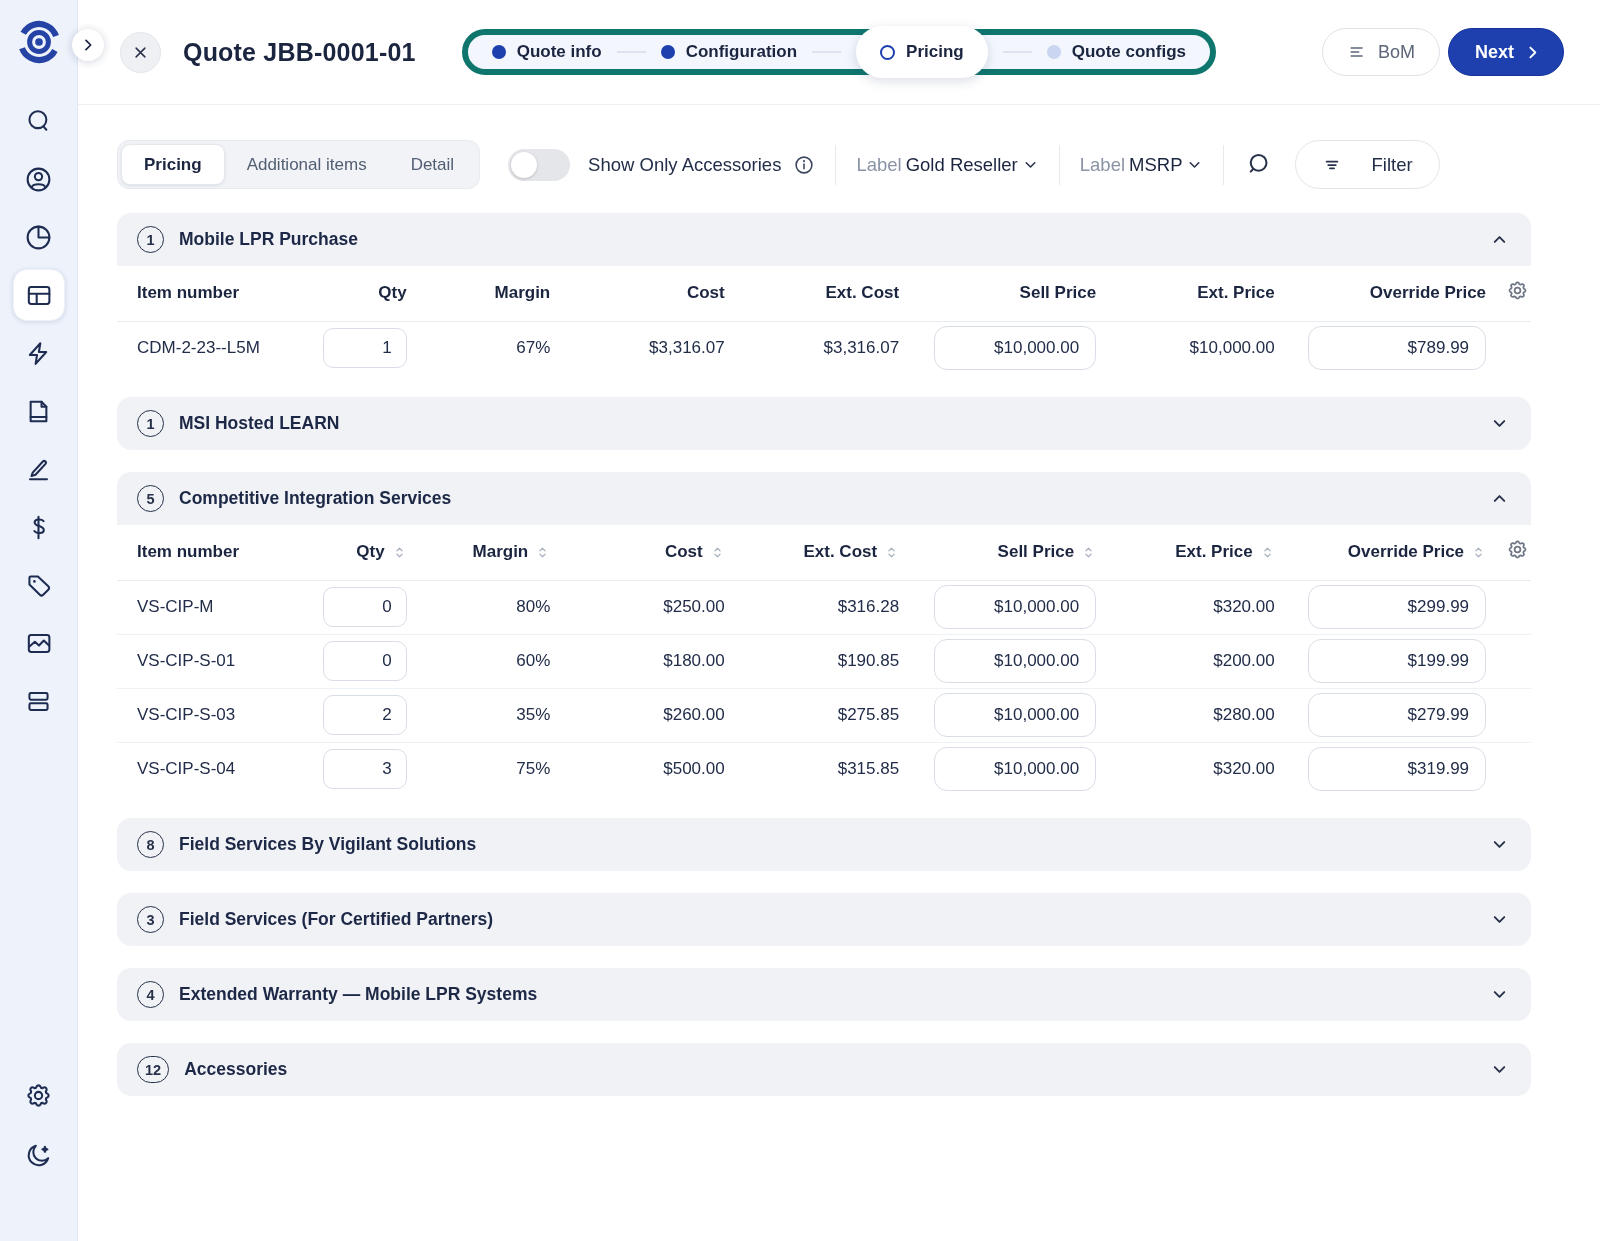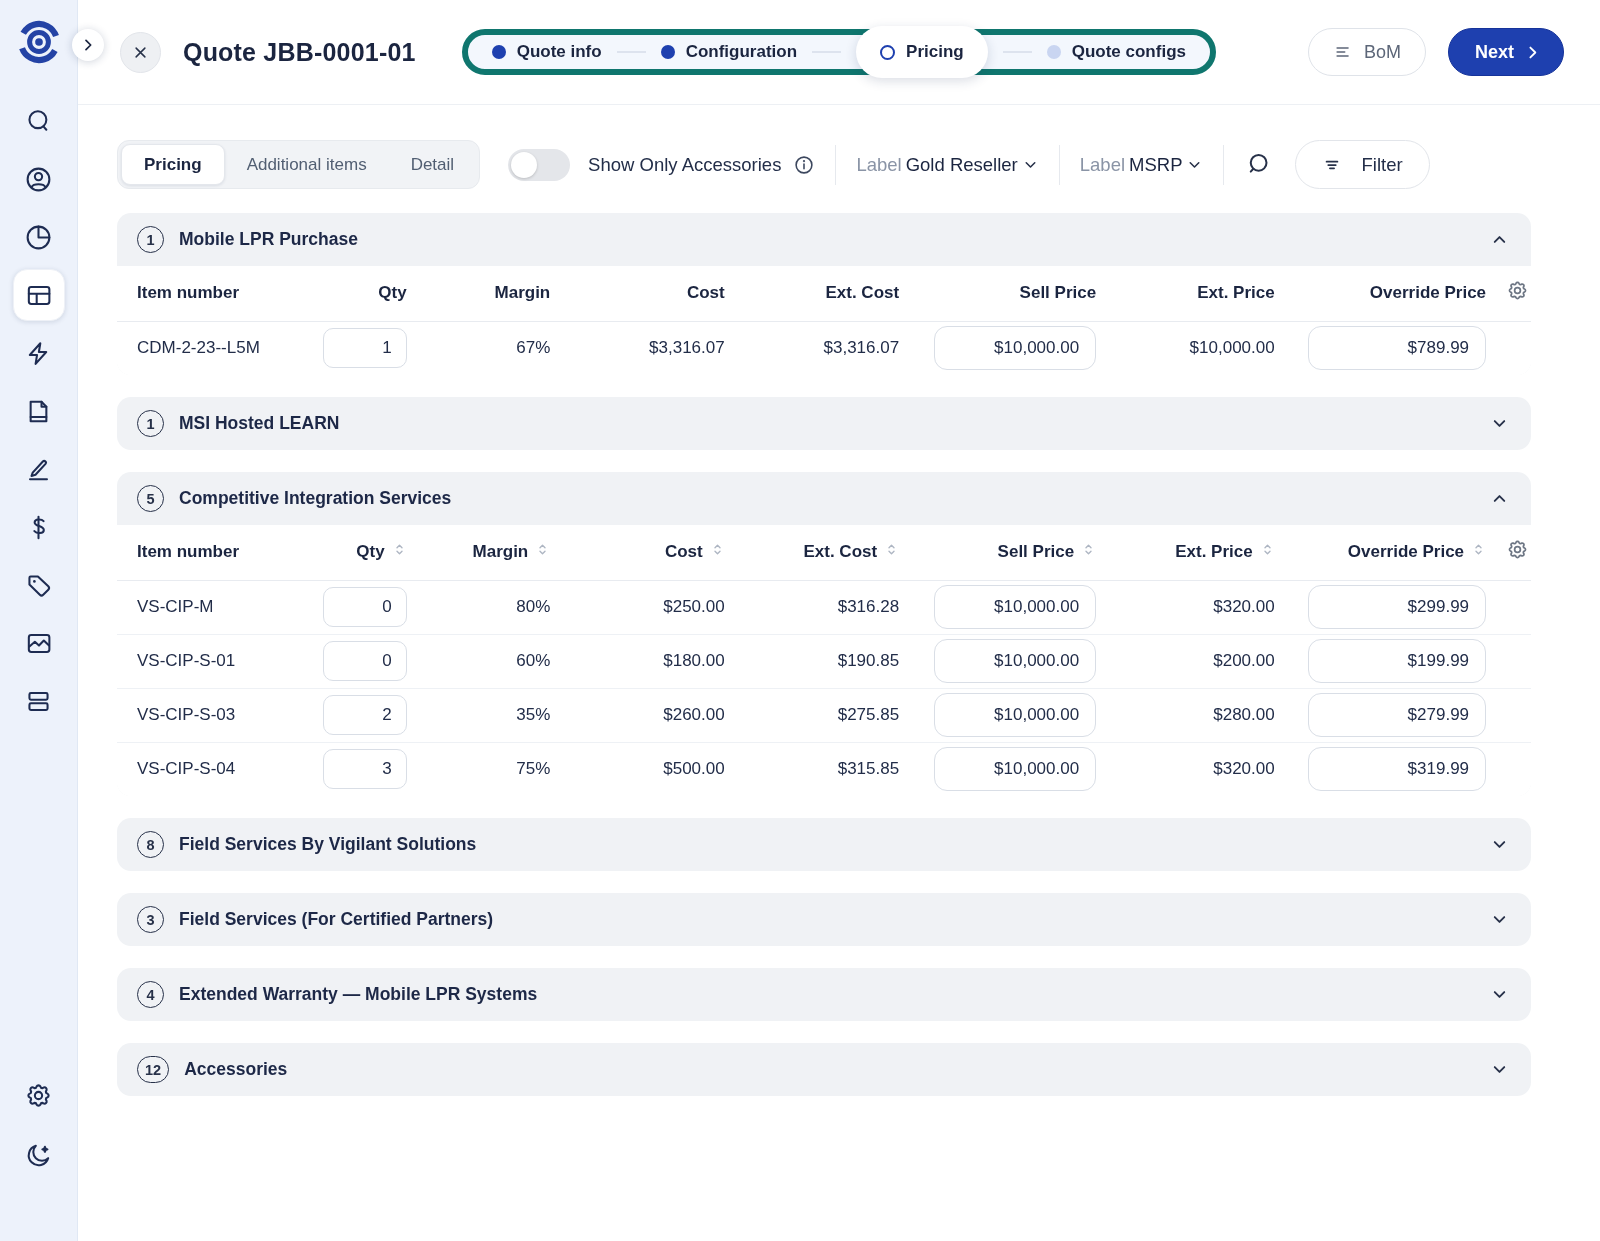--- a/index.html
+++ b/index.html
@@ -26,21 +26,21 @@
   .close-btn svg{width:15px;height:15px; stroke:#273149; stroke-width:2.4; stroke-linecap:round;}
   .quote-title{font-size:25px; font-weight:700; margin-left:22px; letter-spacing:.2px; white-space:nowrap;}
   .stepper{margin-left:46px; display:flex; align-items:center; background:#f3f7fd; border:6px solid #0f766e; border-radius:999px; padding:0 24px; height:46px;}
   .step{display:flex; align-items:center; gap:11px; font-size:17px; font-weight:700; color:var(--navy); white-space:nowrap; cursor:pointer;}
   .step .dot{width:14px;height:14px;border-radius:50%;}
   .step.done .dot{background:var(--accent);}
   .step.upcoming .dot{background:#c9d5f1;}
   .step.active{background:#fff; border-radius:999px; padding:0 24px; height:52px; box-shadow:0 3px 12px rgba(25,45,90,.16);}
   .step.active .dot{background:#fff; border:2.5px solid var(--accent); width:15px; height:15px;}
   .connector{width:29px; height:2px; background:#dde3ee; margin:0 15px; flex-shrink:0;}
-  .topbar-right{margin-left:auto; display:flex; gap:22px; align-items:center;}
+  .topbar-right{margin-left:auto; display:flex; gap:8px; align-items:center;}
   .bom-btn{height:48px; padding:0 24px; border-radius:999px; border:1px solid #dfe3e9; background:#fff; display:flex; align-items:center; gap:11px; font-size:18px; color:#5c6678; cursor:pointer; font-family:inherit;}
   .bom-btn svg{width:20px;height:20px; stroke:#5c6678; stroke-width:2; fill:none; stroke-linecap:round;}
   .next-btn{height:48px; padding:0 22px 0 26px; border-radius:999px; background:var(--accent); border:1px solid #16339a; color:#fff; display:flex; align-items:center; gap:10px; font-size:18px; font-weight:700; cursor:pointer; font-family:inherit;}
   .next-btn svg{width:17px;height:17px; stroke:#fff; stroke-width:2.6; fill:none; stroke-linecap:round; stroke-linejoin:round;}
 
   
   .content{padding:35px 69px 0 39px; overflow:hidden;}
   .toolbar{display:flex; align-items:center; margin-bottom:24px;}
   .tabs{display:flex; align-items:center; background:#f1f3f6; border:1px solid #e7eaee; border-radius:12px; padding:3px; height:49px;}
   .tab{padding:0 22px; height:41px; display:flex; align-items:center; font-size:17px; color:#515e72; border-radius:9px; cursor:pointer; white-space:nowrap;}
@@ -50,41 +50,41 @@
   .toggle-label{margin-left:18px; font-size:18.5px; color:#232e49; white-space:nowrap;text-align:center;}
   .info-icon{margin-left:12px; display:flex; cursor:pointer;}
   .info-icon svg{width:22px;height:22px; stroke:#3c475e; stroke-width:1.7; fill:none; stroke-linecap:round;}
   .vdiv{width:1px; height:40px; background:#e6e9ee; margin:0 20px; flex-shrink:0;}
   .label-filter{display:flex; align-items:center; gap:4px; font-size:18.5px; cursor:pointer; white-space:nowrap;}
   .label-prefix{color:#8a94a6;}
   .label-value{color:var(--navy);}
   .label-filter svg{width:17px;height:17px; stroke:#273149; stroke-width:2.2; fill:none; stroke-linecap:round; stroke-linejoin:round;}
   .search-btn{background:none;border:none; display:flex; cursor:pointer; margin-right:24px;}
   .search-btn svg{width:27px;height:27px; stroke:#273149; stroke-width:1.8; fill:none; stroke-linecap:round;}
-  .filter-btn{height:49px; padding:0 26px; border-radius:999px; border:1px solid #e2e5ea; background:#fff; display:flex; align-items:center; gap:19px; font-size:18.5px; color:#232e49; cursor:pointer; font-family:inherit;}
+  .filter-btn{height:49px; padding:0 26px; border-radius:999px; border:1px solid #e2e5ea; background:#fff; display:flex; align-items:center; gap:29px; font-size:18.5px; color:#232e49; cursor:pointer; font-family:inherit;}
   .filter-btn svg{width:20px;height:20px; stroke:#273149; stroke-width:2.1; fill:none; stroke-linecap:round;}
 
   
   .sections{display:flex; flex-direction:column; gap:22px;}
   .card{background:var(--card); border-radius:14px; overflow:hidden;}
   .card-header{height:53px; display:flex; align-items:center; padding:0 22px 0 20px; gap:15px; cursor:pointer;}
   .badge{min-width:27px; height:27px; border-radius:999px; border:1.8px solid #273149; display:flex; align-items:center; justify-content:center; font-size:14.5px; font-weight:700; padding:0 7px; color:#273149;}
   .card-title{font-size:17.5px; font-weight:700; color:#1d2847;}
   .card-chevron{margin-left:auto; display:flex;}
   .card-chevron svg{width:19px;height:19px; stroke:#273149; stroke-width:2.4; fill:none; stroke-linecap:round; stroke-linejoin:round;}
 
   .table-wrap{background:#fff;}
   table{width:100%; border-collapse:collapse; table-layout:fixed;}
   th{font-size:17px; font-weight:700; color:var(--navy); text-align:right; height:55px; padding:0 10px; border-bottom:1px solid var(--line); background:#fff; white-space:nowrap;}
   th.sortable{cursor:pointer;}
   th:first-child{text-align:left; padding-left:20px;}
   td{font-size:17px; color:#222d49; text-align:right; height:54px; padding:0 10px; border-bottom:1px solid #eef1f5; background:#fff; white-space:nowrap;}
   td:first-child{text-align:left; padding-left:20px;}
   tr:last-child td{border-bottom:none;}
-  .th-inner{display:inline-flex; gap:7px;}
+  .th-inner{display:inline-flex; align-items:center; gap:7px;}
   .sort-icon svg{width:15px;height:15px; stroke:#aeb6c3; stroke-width:2.2; fill:none; stroke-linecap:round; stroke-linejoin:round; display:block;}
   .gear-btn{background:none;border:none;cursor:pointer;display:inline-flex;}
   .gear-btn svg{width:23px;height:23px; stroke:#6d7684; stroke-width:1.8; fill:none; stroke-linecap:round; stroke-linejoin:round;}
   .qty-input{width:84px; height:40px; border:1px solid #d9dee6; border-radius:10px; background:#fff; text-align:right; padding:0 14px; font-size:17px; color:#222d49; font-family:inherit; outline:none;}
   .price-input{width:162px; height:44px; border:1px solid #d9dee6; border-radius:13px; background:#fff; text-align:right; padding:0 16px; font-size:17px; color:#222d49; font-family:inherit; outline:none;}
   .price-input.override{width:178px;}
 </style>
 </head>
 <body>
 

